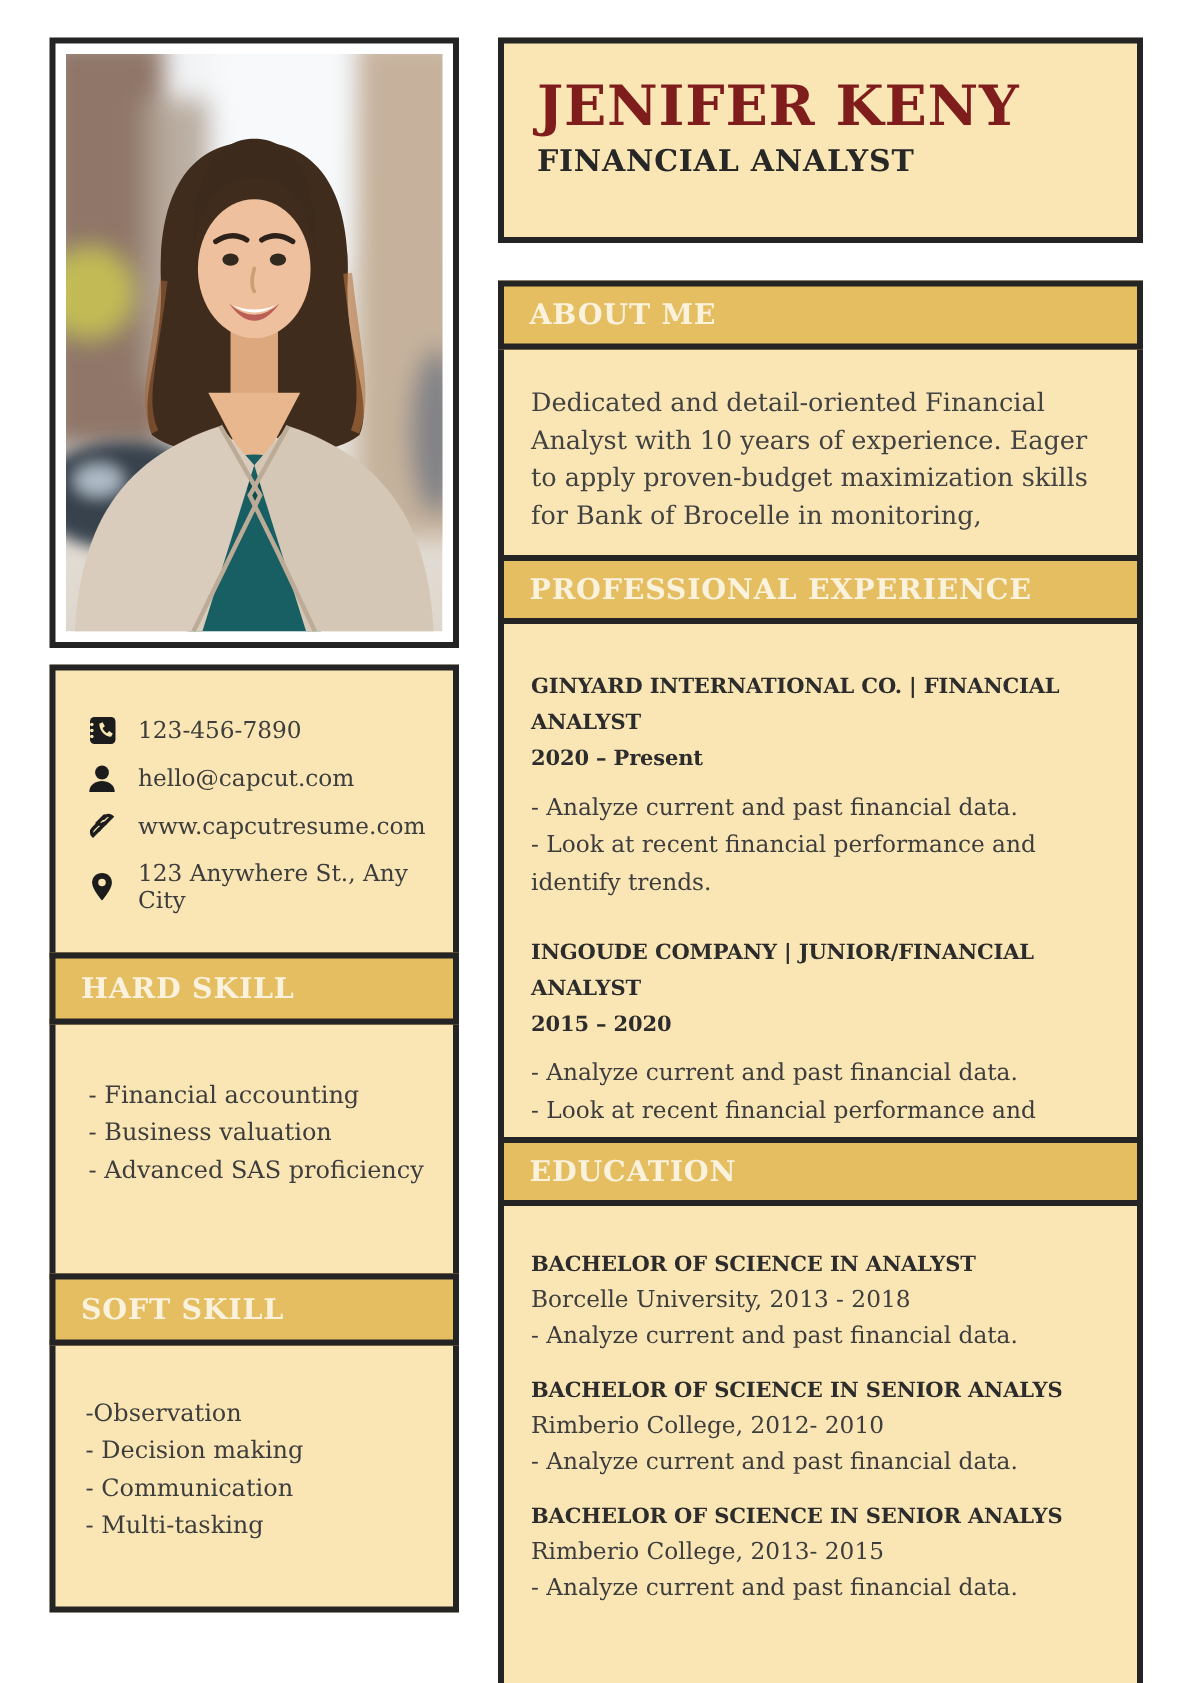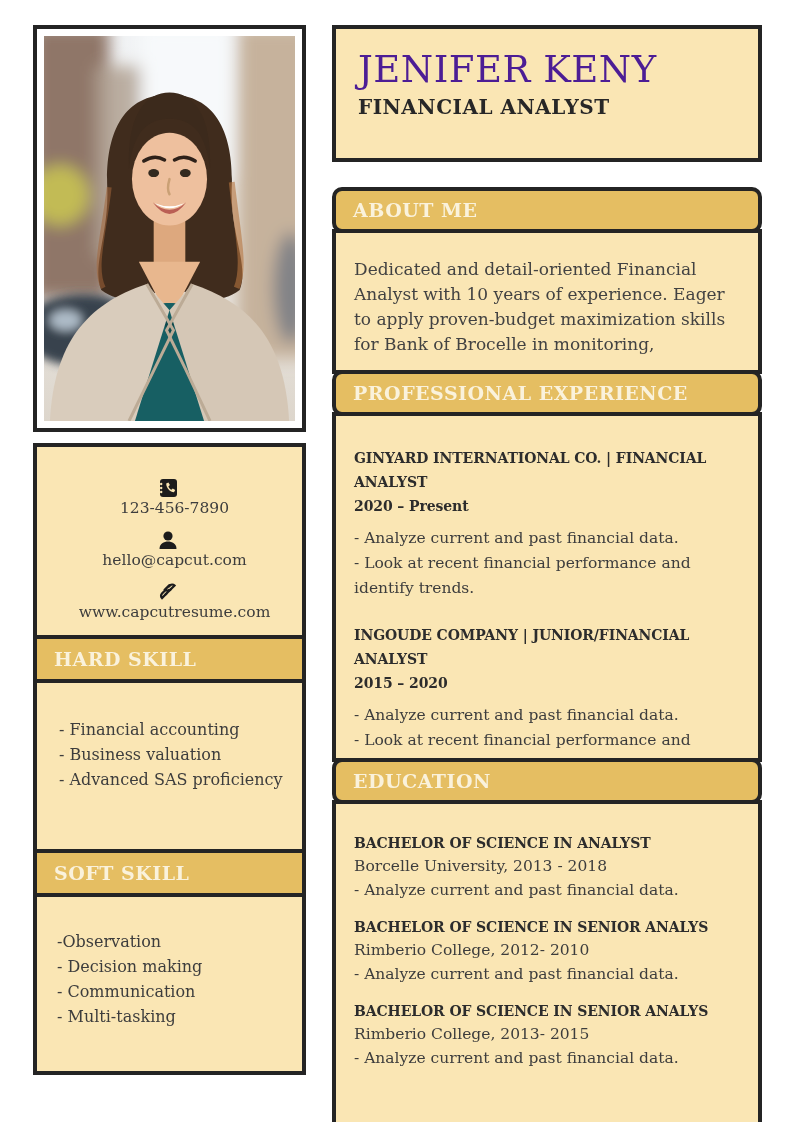--- a/index.html
+++ b/index.html
@@ -23,36 +23,36 @@
   .photo-box svg{display:block;width:100%;height:100%;}
 
   .stack > * + *{margin-top:-4px;}
 
   .sec-header{
     background:var(--gold);border:4px solid var(--border);
     color:var(--header-text);font-weight:bold;font-size:19px;
     letter-spacing:.5px;height:48px;display:flex;align-items:center;
     padding:0 17px;position:relative;z-index:2;
   }
-  .col-right .sec-header{height:46px;border-radius:10px;}
+  .col-right .sec-header{height:46px;}
   .sec-body{
     background:var(--cream);border:4px solid var(--border);
     overflow:hidden;position:relative;z-index:1;
   }
 
   .name-box{
     background:var(--cream);border:4px solid var(--border);
     height:137px;padding:20px 22px 0 22px;margin-bottom:25px;
   }
-  .name{font-size:37px;font-weight:normal;color:#4c1d95;letter-spacing:.5px;line-height:1.15;}
+  .name{font-size:37px;font-weight:bold;color:#7f1d1d;letter-spacing:.5px;line-height:1.15;}
   .job-subtitle{font-size:20px;font-weight:bold;color:#272727;letter-spacing:.5px;margin-top:3px;}
 
   
   .body-contact{height:196px;padding:30px 10px 0 20px;}
-  .contact-row{display:flex;align-items:center;margin-bottom:12px;flex-direction:column;}
+  .contact-row{display:flex;align-items:center;margin-bottom:12px;}
   .contact-row .cicon{width:22px;height:20px;flex:0 0 22px;margin-right:13px;display:flex;align-items:center;justify-content:center;}
   .contact-row .ctext{font-size:15.5px;color:var(--body-text);}
 
   
   .body-hard{height:174px;padding:34px 10px 0 22px;}
   .body-soft{height:182px;padding:32px 10px 0 20px;}
   .skill-line{font-size:16px;line-height:25px;color:var(--body-text);}
 
   
   .body-about{height:145px;padding:24px 18px 16px 18px;font-size:17px;line-height:25px;color:#424242;}

